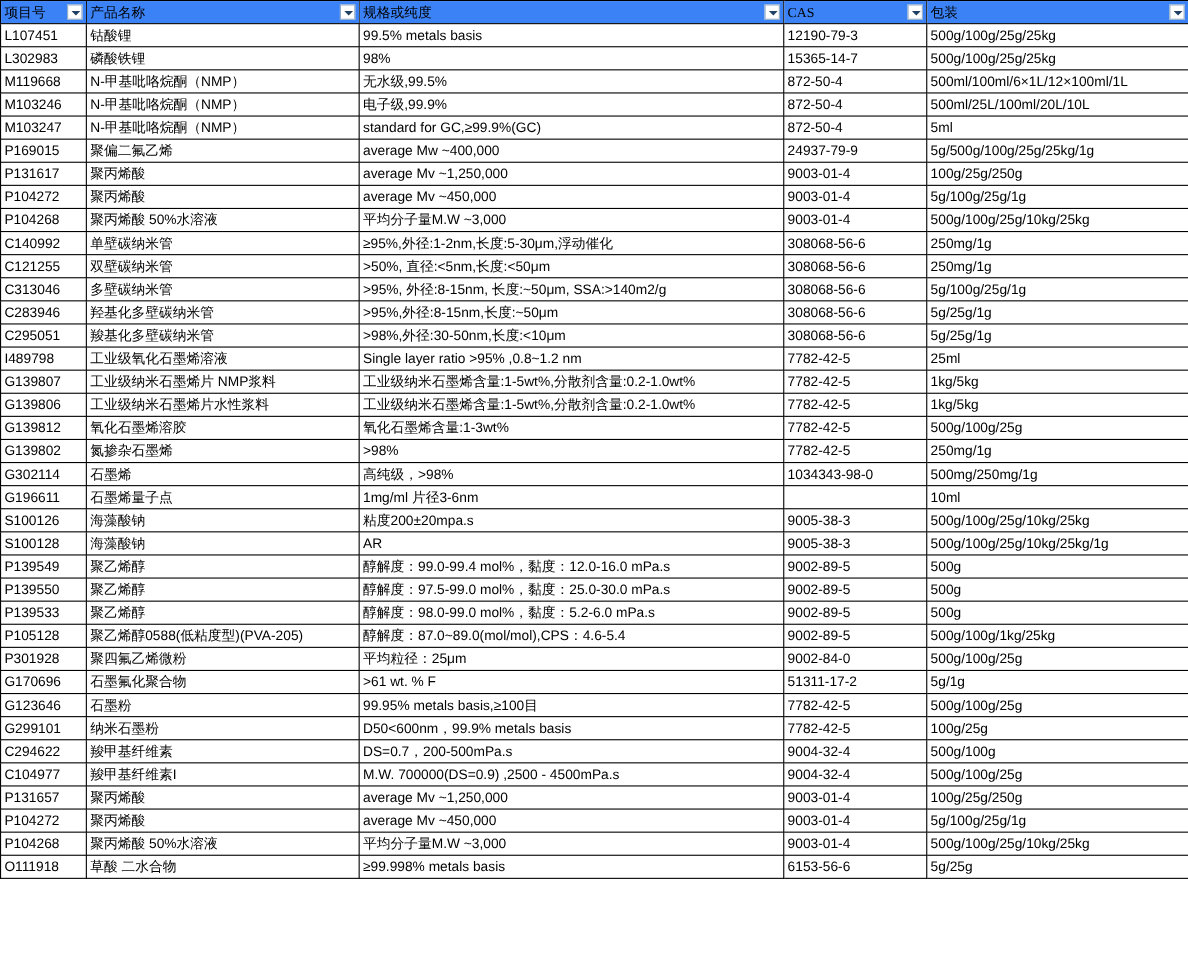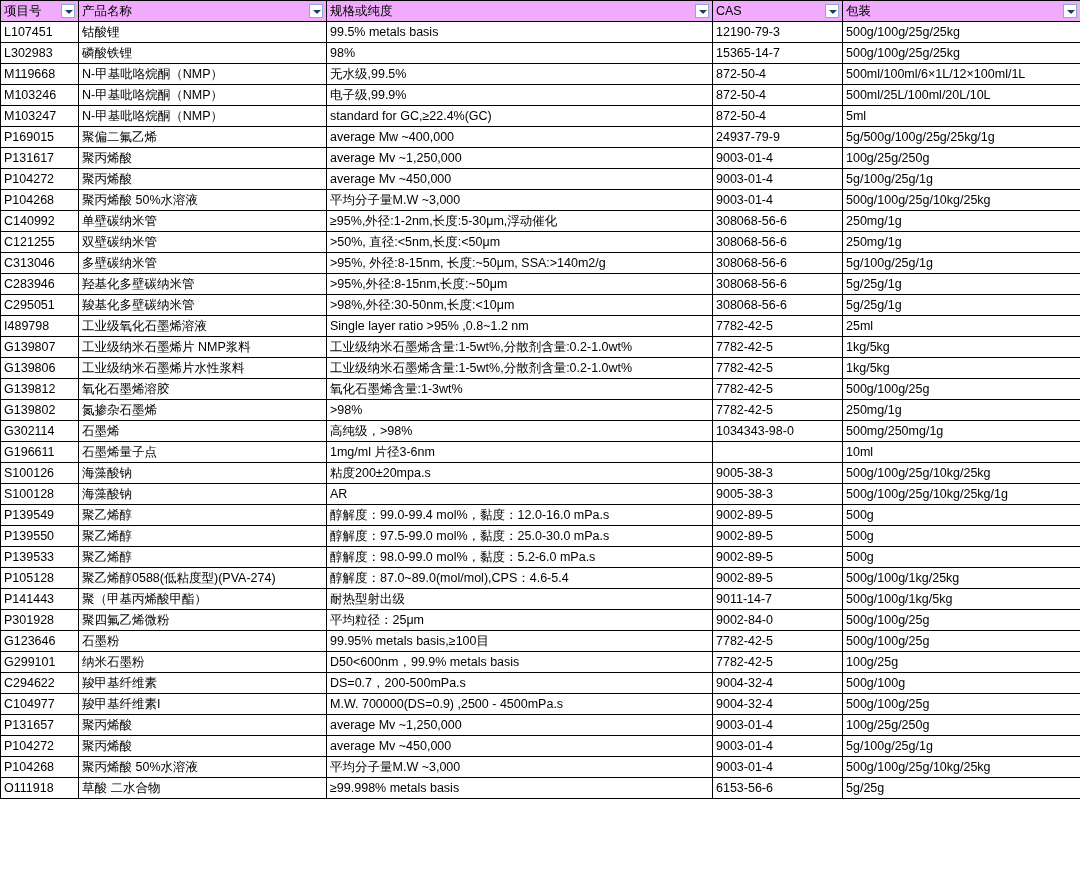--- a/index.html
+++ b/index.html
@@ -35,24 +35,25 @@
     vertical-align: middle;
     white-space: nowrap;
     overflow: hidden;
     font-weight: normal;
     font-size: 12.5px;
   }
   thead tr {
     background: #cfdcec;
   }
   thead th {
-    background: #f0abfc;
+    background: #3b82f6;
     font-weight: bold;
     position: relative;
     padding-right: 20px;
+    font-family: Liberation Serif, serif;
   }
   .filter-btn {
     position: absolute;
     top: 3px;
     right: 3px;
     width: 14px;
     height: 14px;
     background: #ffffff;
     border: 1px solid #8ea9c7;
     box-sizing: border-box;
@@ -134,21 +135,21 @@
     <tr>
         <td class="code">M103246</td>
         <td>N-甲基吡咯烷酮（NMP）</td>
         <td>电子级,99.9%</td>
         <td>872-50-4</td>
         <td>500ml/25L/100ml/20L/10L</td>
       </tr>
     <tr>
         <td class="code">M103247</td>
         <td>N-甲基吡咯烷酮（NMP）</td>
-        <td>standard for GC,≥22.4%(GC)</td>
+        <td>standard for GC,≥99.9%(GC)</td>
         <td>872-50-4</td>
         <td>5ml</td>
       </tr>
     <tr>
         <td class="code">P169015</td>
         <td>聚偏二氟乙烯</td>
         <td>average Mw ~400,000</td>
         <td>24937-79-9</td>
         <td>5g/500g/100g/25g/25kg/1g</td>
       </tr>
@@ -287,40 +288,40 @@
       </tr>
     <tr>
         <td class="code">P139533</td>
         <td>聚乙烯醇</td>
         <td>醇解度：98.0-99.0 mol%，黏度：5.2-6.0 mPa.s</td>
         <td>9002-89-5</td>
         <td>500g</td>
       </tr>
     <tr>
         <td class="code">P105128</td>
-        <td>聚乙烯醇0588(低粘度型)(PVA-274)</td>
+        <td>聚乙烯醇0588(低粘度型)(PVA-205)</td>
         <td>醇解度：87.0~89.0(mol/mol),CPS：4.6-5.4</td>
         <td>9002-89-5</td>
         <td>500g/100g/1kg/25kg</td>
-      </tr>
-    <tr>
-        <td class="code">P141443</td>
-        <td>聚（甲基丙烯酸甲酯）</td>
-        <td>耐热型射出级</td>
-        <td>9011-14-7</td>
-        <td>500g/100g/1kg/5kg</td>
       </tr>
     <tr>
         <td class="code">P301928</td>
         <td>聚四氟乙烯微粉</td>
         <td>平均粒径：25μm</td>
         <td>9002-84-0</td>
         <td>500g/100g/25g</td>
       </tr>
     <tr>
+        <td class="code">G170696</td>
+        <td>石墨氟化聚合物</td>
+        <td>&gt;61 wt. % F</td>
+        <td>51311-17-2</td>
+        <td>5g/1g</td>
+      </tr>
+    <tr>
         <td class="code">G123646</td>
         <td>石墨粉</td>
         <td>99.95% metals basis,≥100目</td>
         <td>7782-42-5</td>
         <td>500g/100g/25g</td>
       </tr>
     <tr>
         <td class="code">G299101</td>
         <td>纳米石墨粉</td>
         <td>D50&lt;600nm，99.9% metals basis</td>

